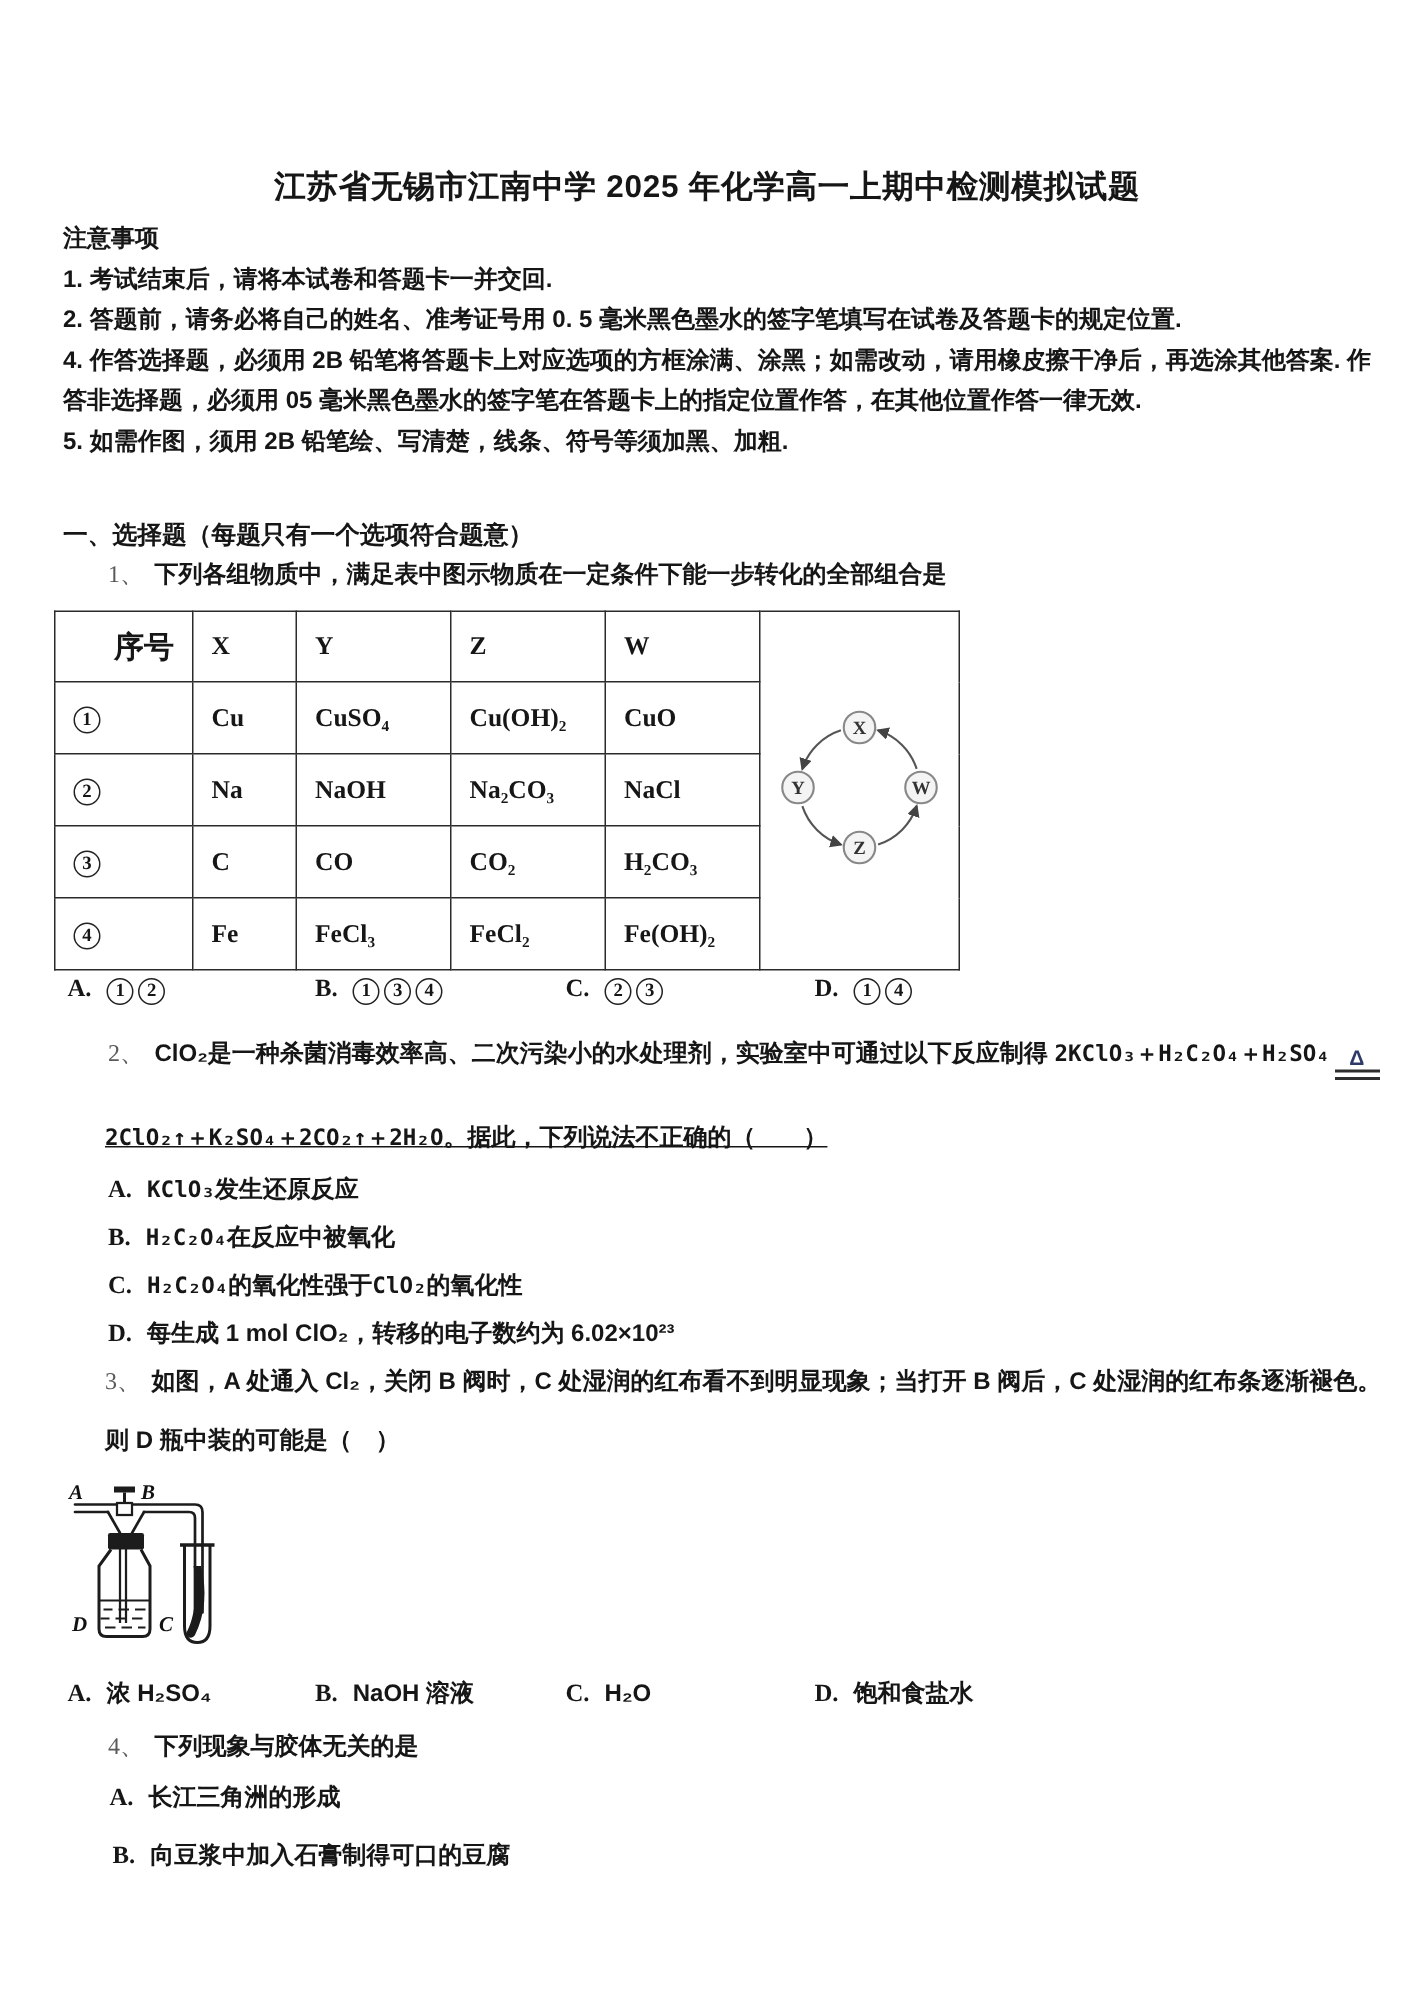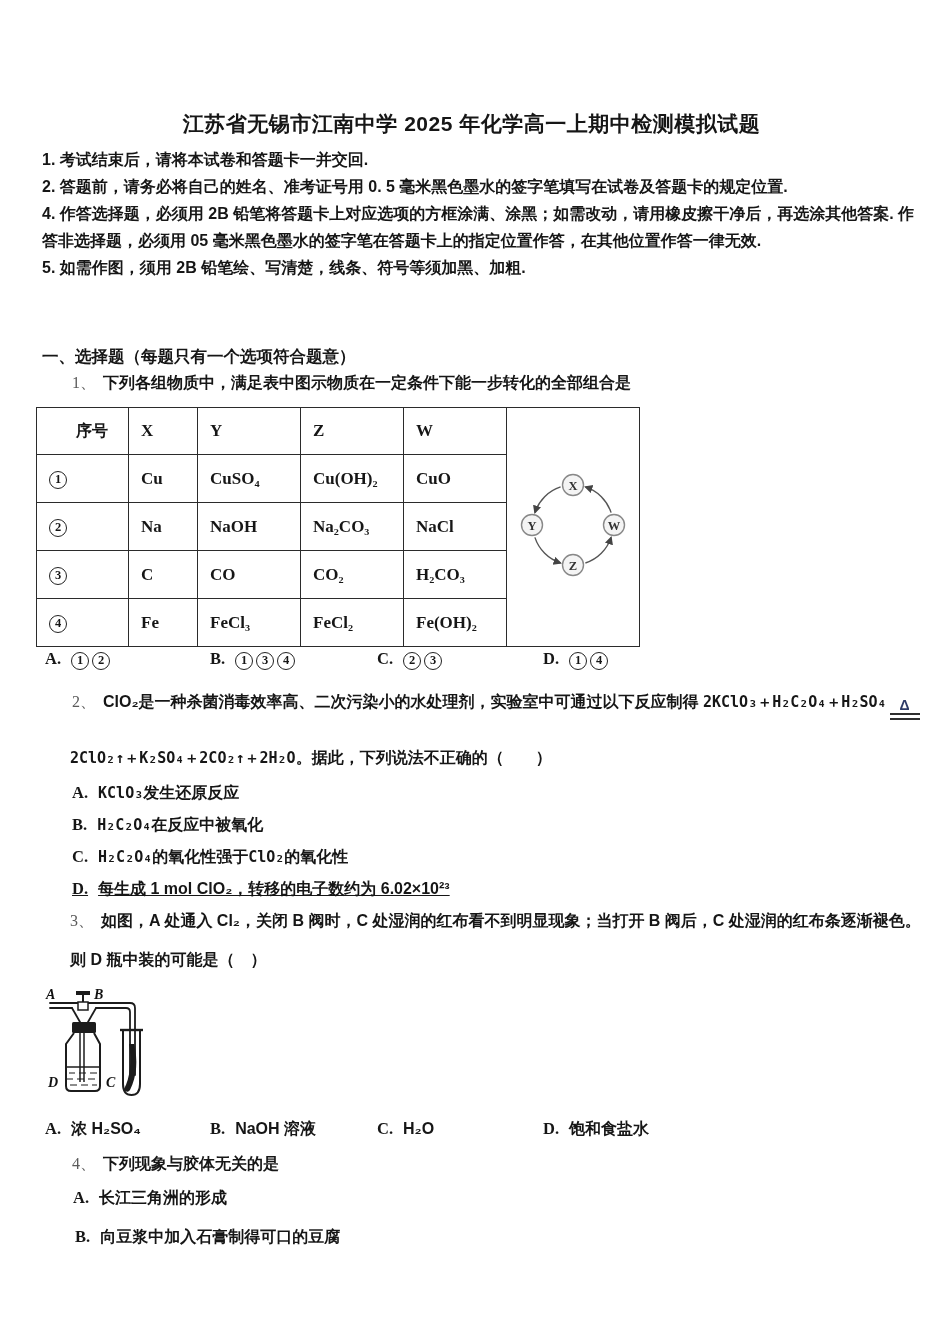--- a/index.html
+++ b/index.html
@@ -13,61 +13,62 @@
   .section-heading{position:absolute;top:346px;left:42px;font-size:16.5px;font-weight:700;}
   .q-num{color:#5a5a5a;font-weight:400;font-family:"Liberation Serif","DejaVu Serif",serif;
          margin-right:7px;font-size:16px;}
   .q-text{font-size:16px;font-weight:600;margin-left:28px;}
   .q1-stem{position:absolute;top:373px;left:44px;}
   
   .q1-table{position:absolute;top:407px;left:36px;border-collapse:collapse;table-layout:fixed;}
   .q1-table td{border:1.6px solid #2b2b2b;padding:0 0 0 12px;vertical-align:middle;
                font-family:"Liberation Serif","DejaVu Serif","DejaVu Sans",serif;
                font-weight:700;font-size:17px;}
-  .q1-table .hdr-cn{font-family:"Liberation Sans","DejaVu Sans",sans-serif;font-weight:600;font-size:16px;padding-left:39px;}
+  .q1-table .hdr-cn{font-family:"Liberation Sans","DejaVu Sans",sans-serif;font-weight:600;font-size:20px;padding-left:39px;}
   .q1-table .diagram-cell{padding:0;text-align:center;vertical-align:middle;}
   .circ{display:inline-flex;align-items:center;justify-content:center;width:18px;height:18px;
         border:1.3px solid #222;border-radius:50%;font-size:12.5px;font-weight:700;
         font-family:"Liberation Serif","DejaVu Serif",serif;box-sizing:border-box;}
   .circ + .circ{margin-left:3px;}
   
   .opt-grid{position:absolute;display:grid;grid-template-columns:165px 167px 166px auto;}
   .opt-label{font-family:"Liberation Serif","DejaVu Serif",serif;font-weight:700;
              font-size:16.5px;margin-right:10px;}
   .opt-val{font-size:16px;font-weight:600;}
   .opt-item{white-space:nowrap;}
   
   .q2-line1{position:absolute;top:692px;left:44px;width:900px;}
-  .q2-line2{position:absolute;top:748px;left:42px;}
+  .q2-line2{position:absolute;top:748px;left:42px;text-decoration:underline;}
   .mono{font-family:"DejaVu Sans Mono","Liberation Mono",monospace;font-weight:700;font-size:15px;}
   .eqsign{display:inline-flex;flex-direction:column;align-items:center;margin-left:3px;
           vertical-align:-3px;}
   .eqsign .delta{font-size:14px;line-height:13px;font-weight:700;}
   .eqsign .dbl{width:30px;height:3px;border-top:2px solid #2e2e2e;border-bottom:2px solid #2e2e2e;margin-top:1px;}
   .q2-options{position:absolute;top:783px;left:44px;}
   .q2-options .opt-line{margin-bottom:11px;white-space:nowrap;}
-  .q2-options .opt-line:last-child{margin-top:3px;text-decoration:underline;}
+  .q2-options .opt-line:last-child{margin-top:3px;}
   
   .q3-line1{position:absolute;top:911px;left:42px;width:900px;}
   .q3-line2{position:absolute;top:950px;left:42px;}
   .apparatus{position:absolute;top:986px;left:14px;}
   .fig-label{font-family:"Liberation Serif","DejaVu Serif",serif;font-style:italic;font-weight:700;font-size:14px;}
   
   .q4-stem{position:absolute;top:1154px;left:44px;}
   .q4-a{position:absolute;top:1188px;left:45px;white-space:nowrap;}
   .q4-b{position:absolute;top:1227px;left:47px;white-space:nowrap;text-align:center;}
 </style>
 </head>
 <body>
 
 <div class="page">
 
   <div class="title">江苏省无锡市江南中学 2025 年化学高一上期中检测模拟试题</div>
 
   <div class="notice">
+    <div>注意事项</div>
     <div>1. 考试结束后，请将本试卷和答题卡一并交回.</div>
     <div>2. 答题前，请务必将自己的姓名、准考证号用 0. 5 毫米黑色墨水的签字笔填写在试卷及答题卡的规定位置.</div>
     <div>4. 作答选择题，必须用 2B 铅笔将答题卡上对应选项的方框涂满、涂黑；如需改动，请用橡皮擦干净后，再选涂其他答案. 作答非选择题，必须用 05 毫米黑色墨水的签字笔在答题卡上的指定位置作答，在其他位置作答一律无效.</div>
     <div>5. 如需作图，须用 2B 铅笔绘、写清楚，线条、符号等须加黑、加粗.</div>
   </div>
 
   <div class="section-heading">一、选择题（每题只有一个选项符合题意）</div>
 
   <div class="q1-stem q-text">
     <span class="q-num">1、</span><span>下列各组物质中，满足表中图示物质在一定条件下能一步转化的全部组合是</span>

